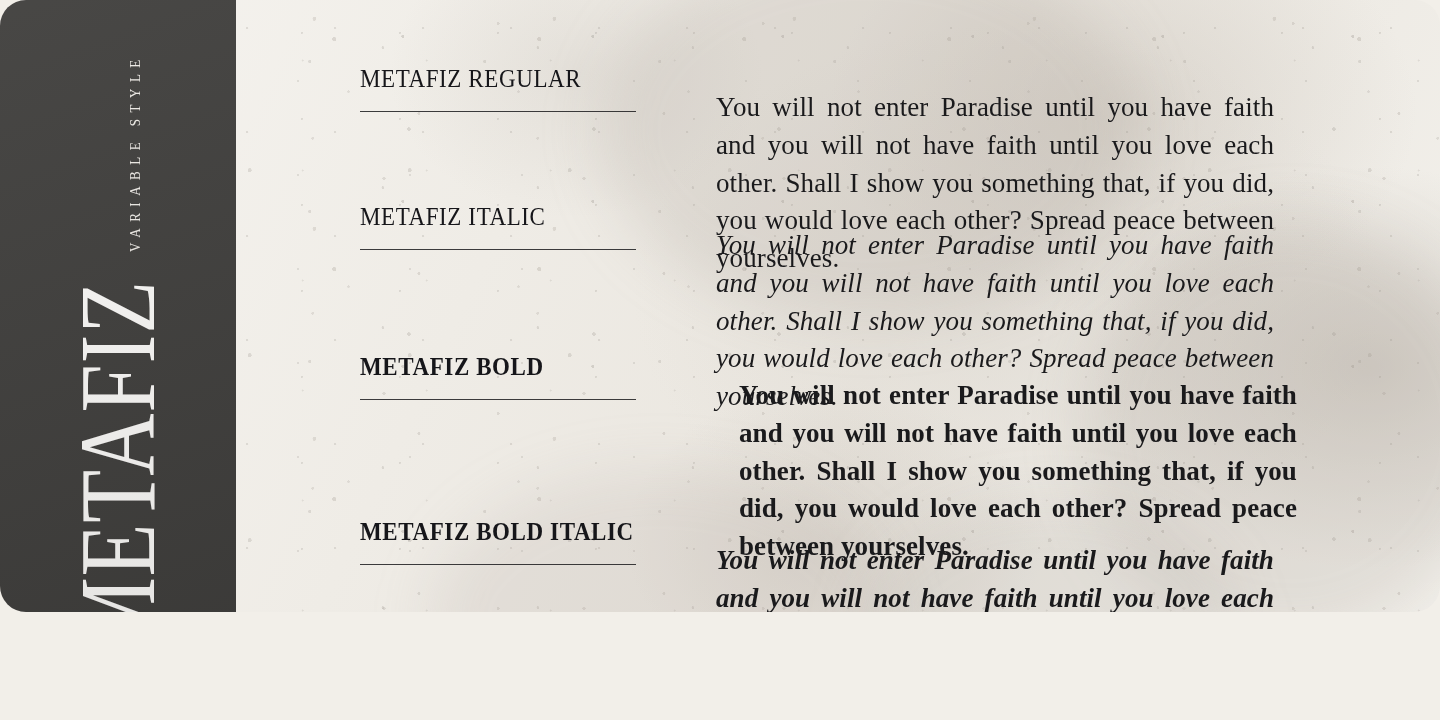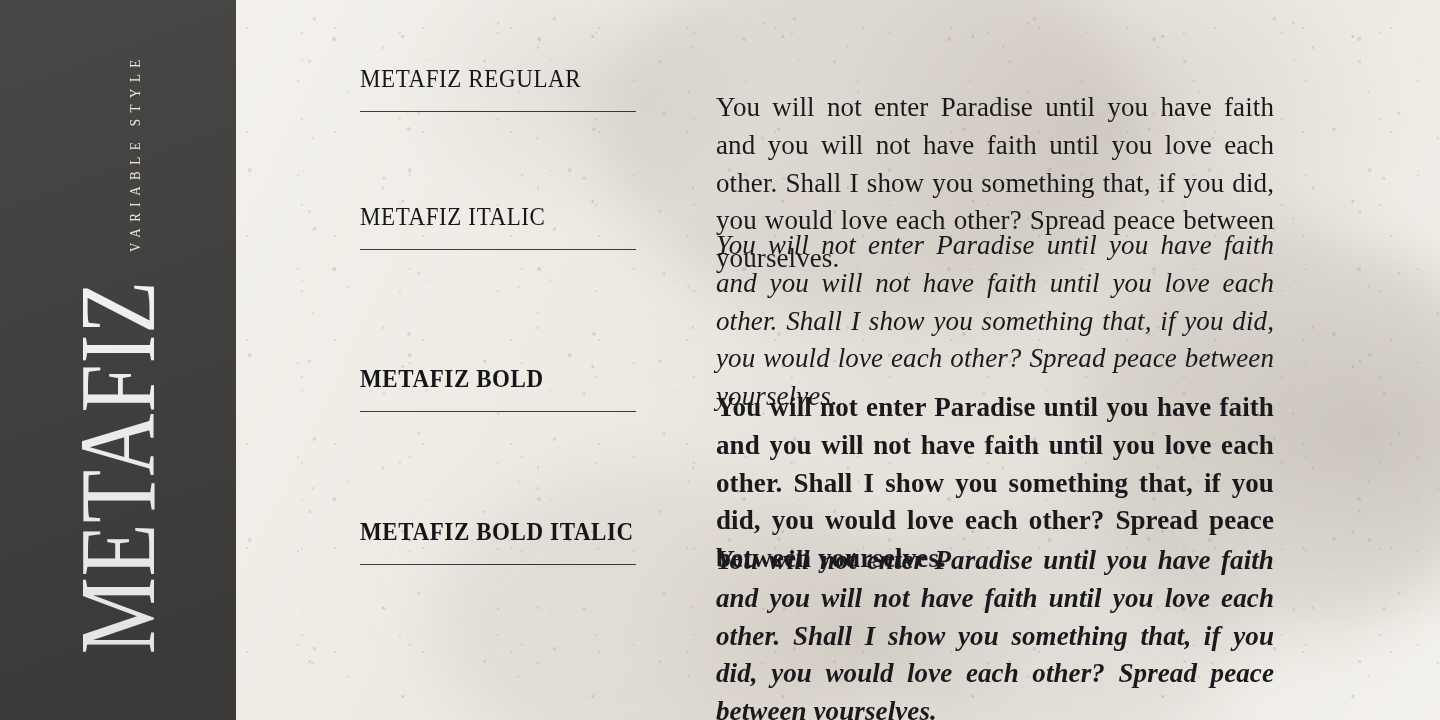--- a/index.html
+++ b/index.html
@@ -10,29 +10,30 @@
     width: 1440px;
     height: 720px;
     overflow: hidden;
     font-family: "Liberation Serif", serif;
     background: #f2efe9;
   }
 
   .page {
     position: relative;
     width: 1440px;
-    height: 720px;
+    height: 612px;
     background:
       radial-gradient(ellipse 420px 300px at 78% 18%, rgba(190,182,172,0.38), rgba(190,182,172,0) 70%),
       radial-gradient(ellipse 380px 280px at 95% 60%, rgba(176,168,158,0.40), rgba(176,168,158,0) 72%),
       radial-gradient(ellipse 300px 220px at 58% 88%, rgba(186,178,168,0.32), rgba(186,178,168,0) 70%),
       radial-gradient(ellipse 260px 200px at 40% 12%, rgba(200,194,186,0.30), rgba(200,194,186,0) 72%),
       radial-gradient(ellipse 500px 360px at 70% 48%, rgba(214,209,201,0.45), rgba(214,209,201,0) 75%),
       linear-gradient(115deg, #f6f4f0 0%, #efece6 35%, #eae6df 60%, #f3f1ec 100%);
     overflow: hidden;
+    border-radius: 26px;
   }
 
   
   .speckles {
     position: absolute;
     inset: 0;
     pointer-events: none;
     opacity: 0.55;
     background-image:
       radial-gradient(circle at 12% 22%, rgba(150,144,136,0.55) 0 1.4px, transparent 1.6px),
@@ -138,21 +139,21 @@
 
   .row {
     position: absolute;
     left: 124px;
     width: 1040px;
     display: flex;
     align-items: flex-start;
   }
   .row.r0 { top: 62px; }
   .row.r1 { top: 200px; }
-  .row.r2 { top: 362px; }
+  .row.r2 { top: 350px; gap: 23px; }
   .row.r3 { top: 515px; }
 
   .label-col {
     width: 356px;
     flex: 0 0 356px;
     padding-top: 6px;
   }
   .style-label {
     font-family: "Liberation Serif", serif;
     font-size: 23px;

